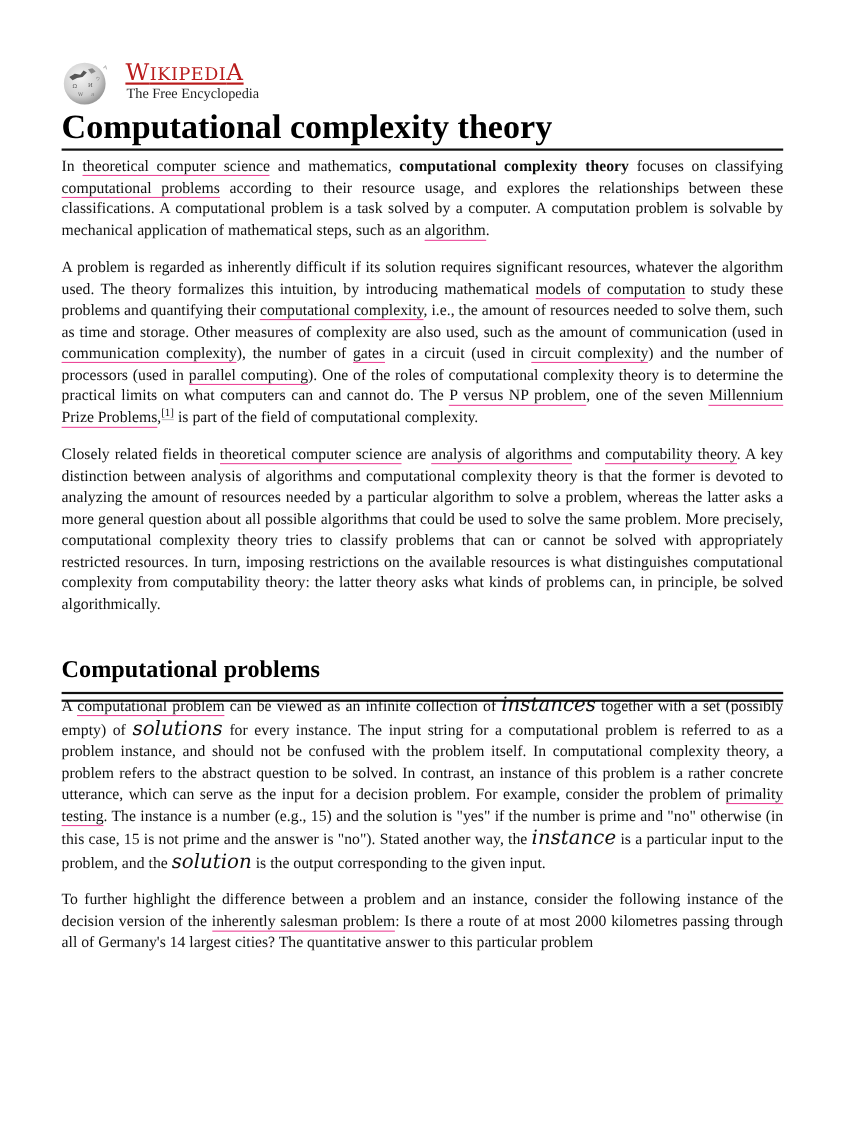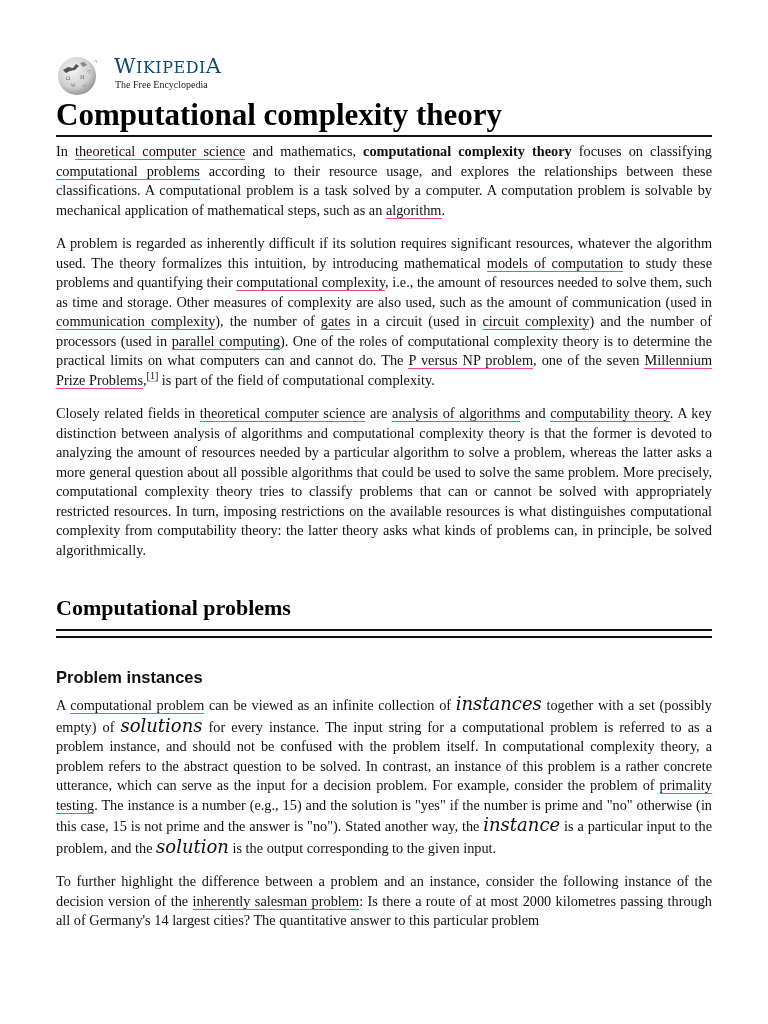--- a/index.html
+++ b/index.html
@@ -1,22 +1,22 @@
 <!DOCTYPE html>
 <html><head>
 <meta charset="utf-8">
 <style>
   html, body { margin: 0; padding: 0; background: #ffffff; }
   body { width: 768px; height: 1024px; overflow: hidden; position: relative; color: #111; }
   .page { position: absolute; left: 56px; top: 0; width: 656px; }
   .logo { position: absolute; left: 0; top: 52px; height: 46px; width: 200px; }
   .globe { position: absolute; left: 0; top: 2px; width: 42px; height: 42px; }
-  .wordmark { position: absolute; left: 58px; top: 3px; font-family: "DejaVu Serif", serif; font-size: 21px; letter-spacing: 0.5px; color: #0c4a6e; line-height: 22px; }
+  .wordmark { position: absolute; left: 58px; top: 3px; font-family: "DejaVu Serif", serif; font-size: 21px; letter-spacing: 0.5px; color: #b91c1c; line-height: 22px; text-decoration: underline; }
   .wordmark .sc { font-size: 16px; }
-  .tagline { position: absolute; left: 59px; top: 27px; font-family: "Liberation Serif", serif; font-size: 10px; color: #222; line-height: 12px; }
+  .tagline { position: absolute; left: 59px; top: 27px; font-family: "Liberation Serif", serif; font-size: 13px; color: #222; line-height: 12px; }
   h1 { position: absolute; left: 0; top: 96px; margin: 0; width: 656px; font-family: "Liberation Serif", serif; font-weight: bold; font-size: 31px; line-height: 38px; color: #000; border-bottom: 2px solid #111; padding-bottom: 1px; }
   .content { position: absolute; left: 0; top: 142px; width: 656px; font-family: "Liberation Serif", serif; font-size: 14.3px; line-height: 19.5px; color: #111; text-align: justify; }
   p { margin: 0 0 14px 0; }
   a { color: #111; text-decoration: none; border-bottom: 1px solid #ec4899; padding-bottom: 0px; }
   i { font-family: "DejaVu Serif", serif; font-size: 18px; font-style: italic; }
   sup { font-size: 10px; line-height: 0; vertical-align: 6px; }
   sup a { border-bottom: 1px solid #b8b8b8; }
   h2 { margin: 33px 0 0 0; font-family: "Liberation Serif", serif; font-weight: bold; font-size: 22px; line-height: 30px; color: #000; padding-bottom: 6px; border-bottom: 2px solid #111; position: relative; }
   h2::after { content: ""; position: absolute; left: 0; right: 0; bottom: -9px; height: 2px; background: #111; }
   h3 { margin: 35px 0 6px 0; font-family: "Liberation Sans", sans-serif; font-weight: bold; font-size: 16.5px; line-height: 22px; color: #111; }
@@ -54,20 +54,19 @@
   <div class="content">
 
     <p><span>In </span><a>theoretical computer science</a><span> and mathematics, </span><b>computational complexity theory</b><span> focuses on classifying </span><a>computational problems</a><span> according to their resource usage, and explores the relationships between these classifications. A computational problem is a task solved by a computer. A computation problem is solvable by mechanical application of mathematical steps, such as an </span><a>algorithm</a><span>.</span></p>
 
     <p><span>A problem is regarded as inherently difficult if its solution requires significant resources, whatever the algorithm used. The theory formalizes this intuition, by introducing mathematical </span><a>models of computation</a><span> to study these problems and quantifying their </span><a>computational complexity</a><span>, i.e., the amount of resources needed to solve them, such as time and storage. Other measures of complexity are also used, such as the amount of communication (used in </span><a>communication complexity</a><span>), the number of </span><a>gates</a><span> in a circuit (used in </span><a>circuit complexity</a><span>) and the number of processors (used in </span><a>parallel computing</a><span>). One of the roles of computational complexity theory is to determine the practical limits on what computers can and cannot do. The </span><a>P versus NP problem</a><span>, one of the seven </span><a>Millennium Prize Problems</a><span>,</span><sup><a>[1]</a></sup><span> is part of the field of computational complexity.</span></p>
 
     <p><span>Closely related fields in </span><a>theoretical computer science</a><span> are </span><a>analysis of algorithms</a><span> and </span><a>computability theory</a><span>. A key distinction between analysis of algorithms and computational complexity theory is that the former is devoted to analyzing the amount of resources needed by a particular algorithm to solve a problem, whereas the latter asks a more general question about all possible algorithms that could be used to solve the same problem. More precisely, computational complexity theory tries to classify problems that can or cannot be solved with appropriately restricted resources. In turn, imposing restrictions on the available resources is what distinguishes computational complexity from computability theory: the latter theory asks what kinds of problems can, in principle, be solved algorithmically.</span></p>
 
     <h2>Computational problems</h2>
 
-    <h3>Problem instances</h3>
 
     <p><span>A </span><a>computational problem</a><span> can be viewed as an infinite collection of </span><i>instances</i><span> together with a set (possibly empty) of </span><i>solutions</i><span> for every instance. The input string for a computational problem is referred to as a problem instance, and should not be confused with the problem itself. In computational complexity theory, a problem refers to the abstract question to be solved. In contrast, an instance of this problem is a rather concrete utterance, which can serve as the input for a decision problem. For example, consider the problem of </span><a>primality testing</a><span>. The instance is a number (e.g., 15) and the solution is "yes" if the number is prime and "no" otherwise (in this case, 15 is not prime and the answer is "no"). Stated another way, the </span><i>instance</i><span> is a particular input to the problem, and the </span><i>solution</i><span> is the output corresponding to the given input.</span></p>
 
     <p><span>To further highlight the difference between a problem and an instance, consider the following instance of the decision version of the </span><a>inherently salesman problem</a><span>: Is there a route of at most 2000 kilometres passing through all of Germany's 14 largest cities? The quantitative answer to this particular problem</span></p>
 
   </div>
 </div>
 
 </body></html>

